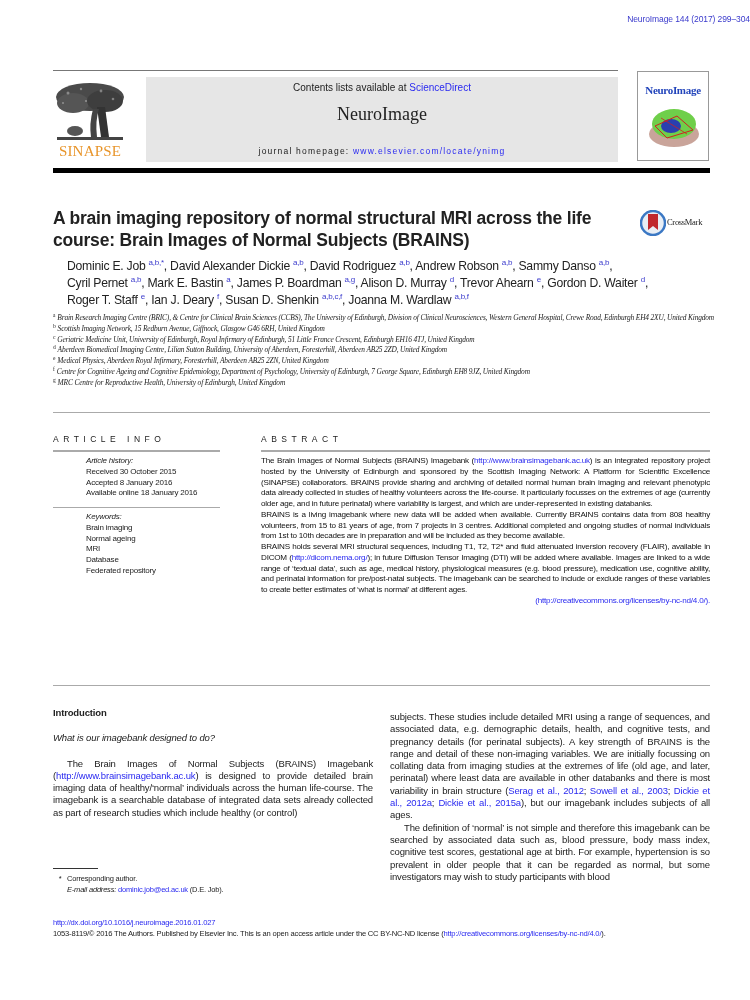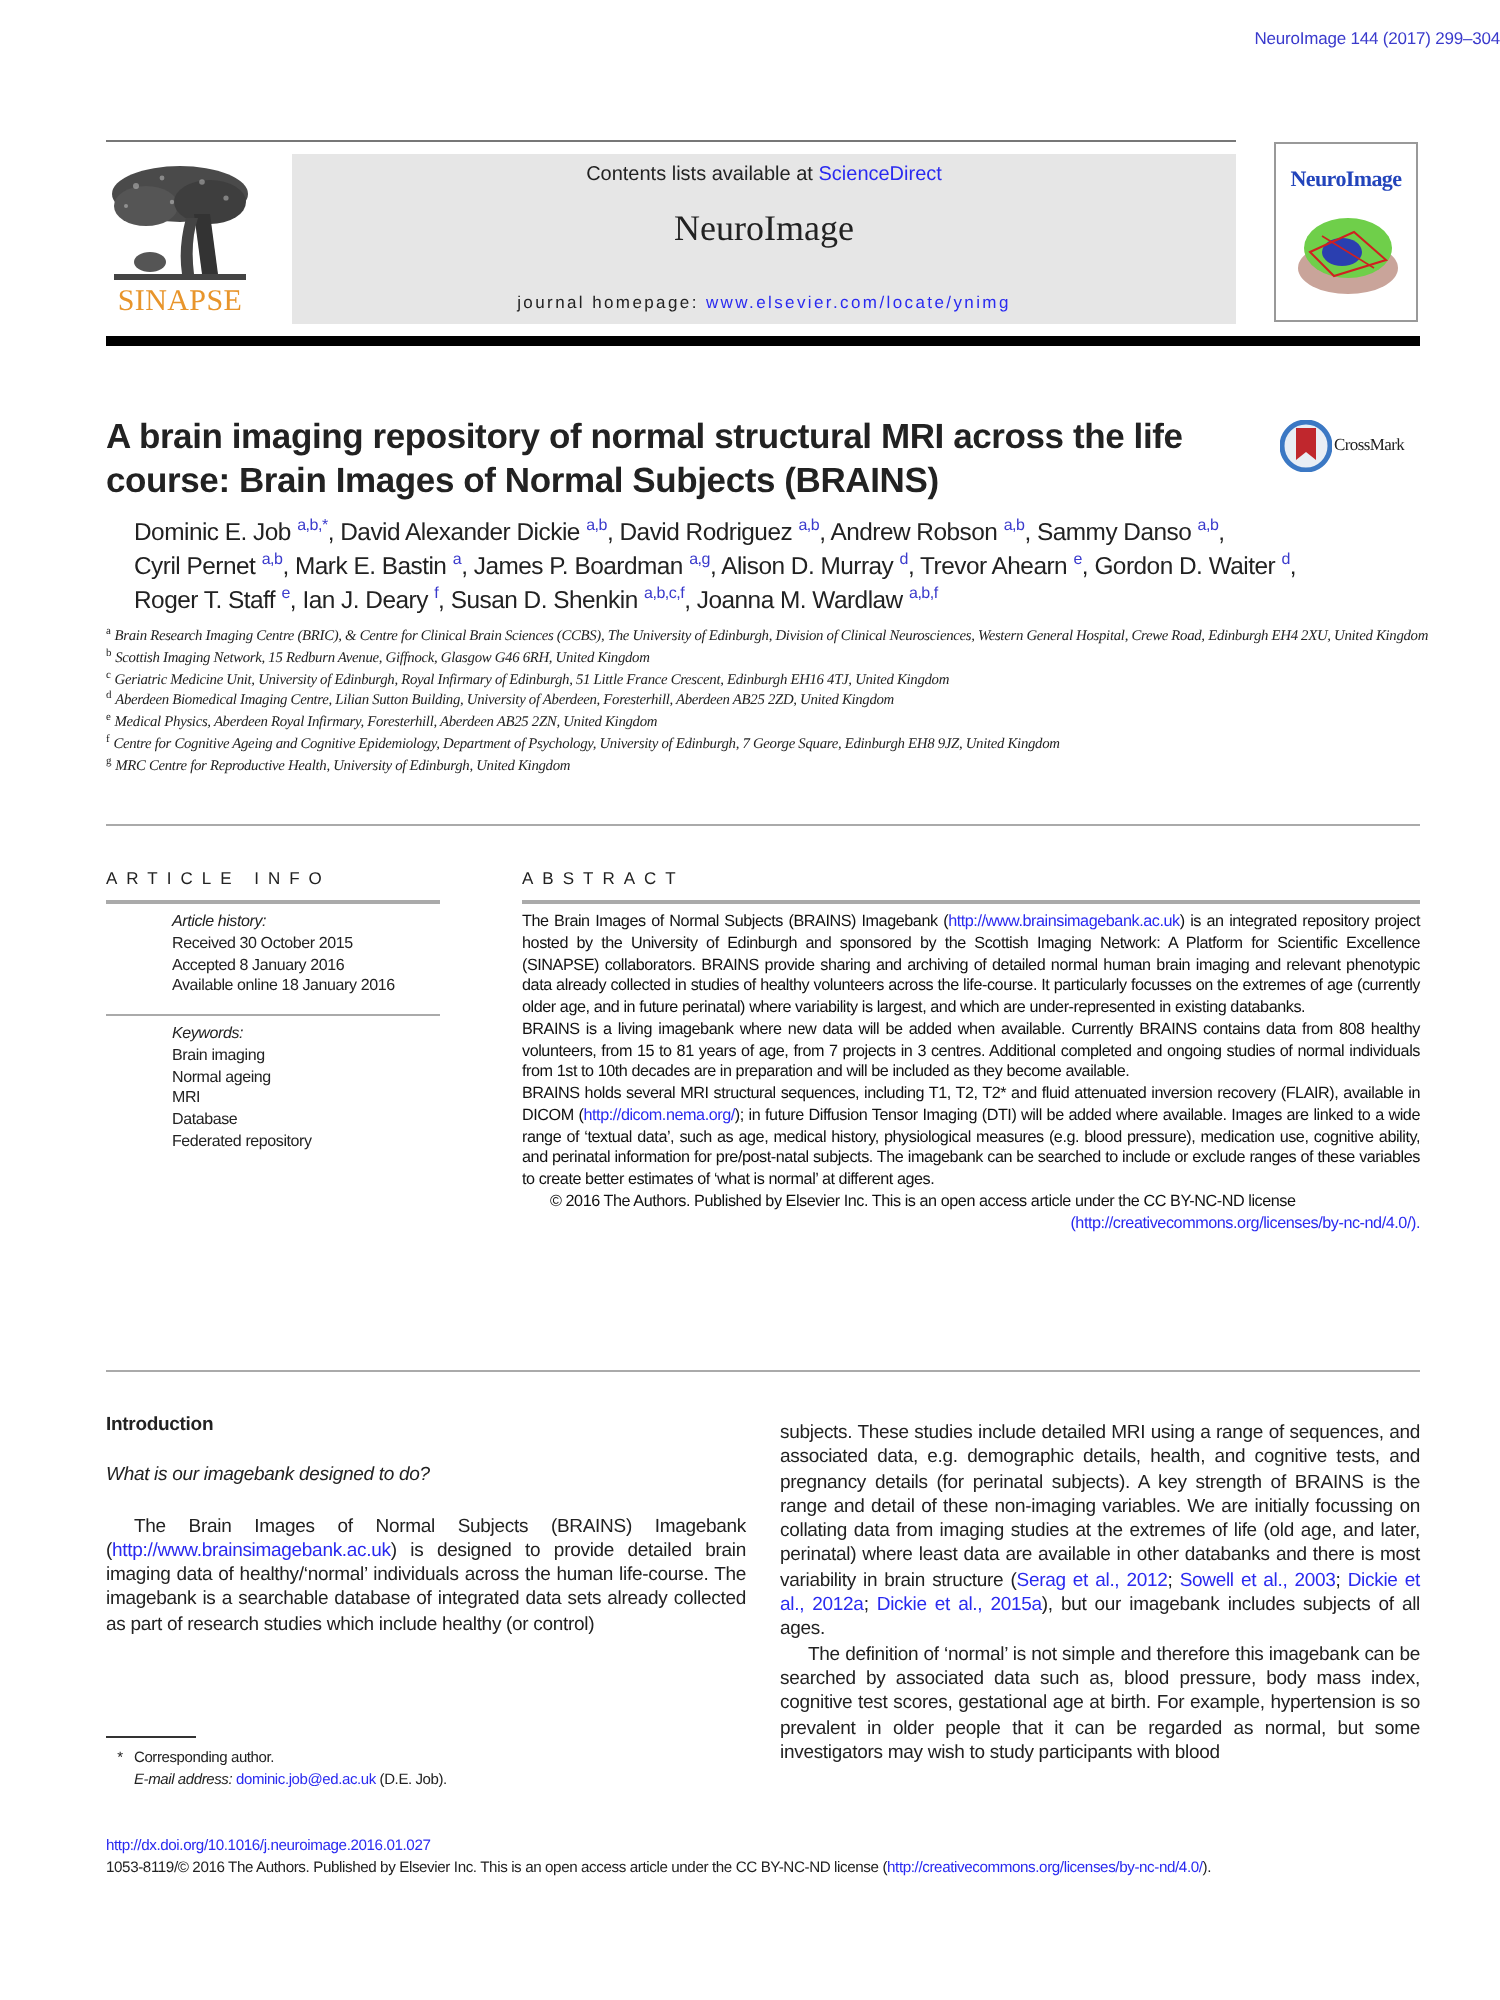--- a/index.html
+++ b/index.html
@@ -185,21 +185,20 @@
   <div>Database</div>
   <div>Federated repository</div>
 </div>
 
 <div class="section-head abs">ABSTRACT</div>
 <div class="abs-rule"></div>
 <div class="abstract">
   <p><span>The Brain Images of Normal Subjects (BRAINS) Imagebank (</span><span class="link">http://www.brainsimagebank.ac.uk</span><span>) is an integrated repository project hosted by the University of Edinburgh and sponsored by the Scottish Imaging Network: A Platform for Scientific Excellence (SINAPSE) collaborators. BRAINS provide sharing and archiving of detailed normal human brain imaging and relevant phenotypic data already collected in studies of healthy volunteers across the life-course. It particularly focusses on the extremes of age (currently older age, and in future perinatal) where variability is largest, and which are under-represented in existing databanks.</span></p>
   <p>BRAINS is a living imagebank where new data will be added when available. Currently BRAINS contains data from 808 healthy volunteers, from 15 to 81 years of age, from 7 projects in 3 centres. Additional completed and ongoing studies of normal individuals from 1st to 10th decades are in preparation and will be included as they become available.</p>
   <p><span>BRAINS holds several MRI structural sequences, including T1, T2, T2* and fluid attenuated inversion recovery (FLAIR), available in DICOM (</span><span class="link">http://dicom.nema.org/</span><span>); in future Diffusion Tensor Imaging (DTI) will be added where available. Images are linked to a wide range of ‘textual data’, such as age, medical history, physiological measures (e.g. blood pressure), medication use, cognitive ability, and perinatal information for pre/post-natal subjects. The imagebank can be searched to include or exclude ranges of these variables to create better estimates of ‘what is normal’ at different ages.</span></p>
-  <p class="copyright">© 2016 The Authors. Published by Elsevier Inc. This is an open access article under the CC BY-NC-ND license</p>
   <p class="cc-link"><span class="link">(http://creativecommons.org/licenses/by-nc-nd/4.0/).</span></p>
 </div>
 
 <div class="bottom-rule"></div>
 
 <div class="col left">
   <h2>Introduction</h2>
   <h3>What is our imagebank designed to do?</h3>
   <p class="indent"><span>The Brain Images of Normal Subjects (BRAINS) Imagebank (</span><span class="link">http://www.brainsimagebank.ac.uk</span><span>) is designed to provide detailed brain imaging data of healthy/‘normal’ individuals across the human life-course. The imagebank is a searchable database of integrated data sets already collected as part of research studies which include healthy (or control)</span></p>
 </div>

